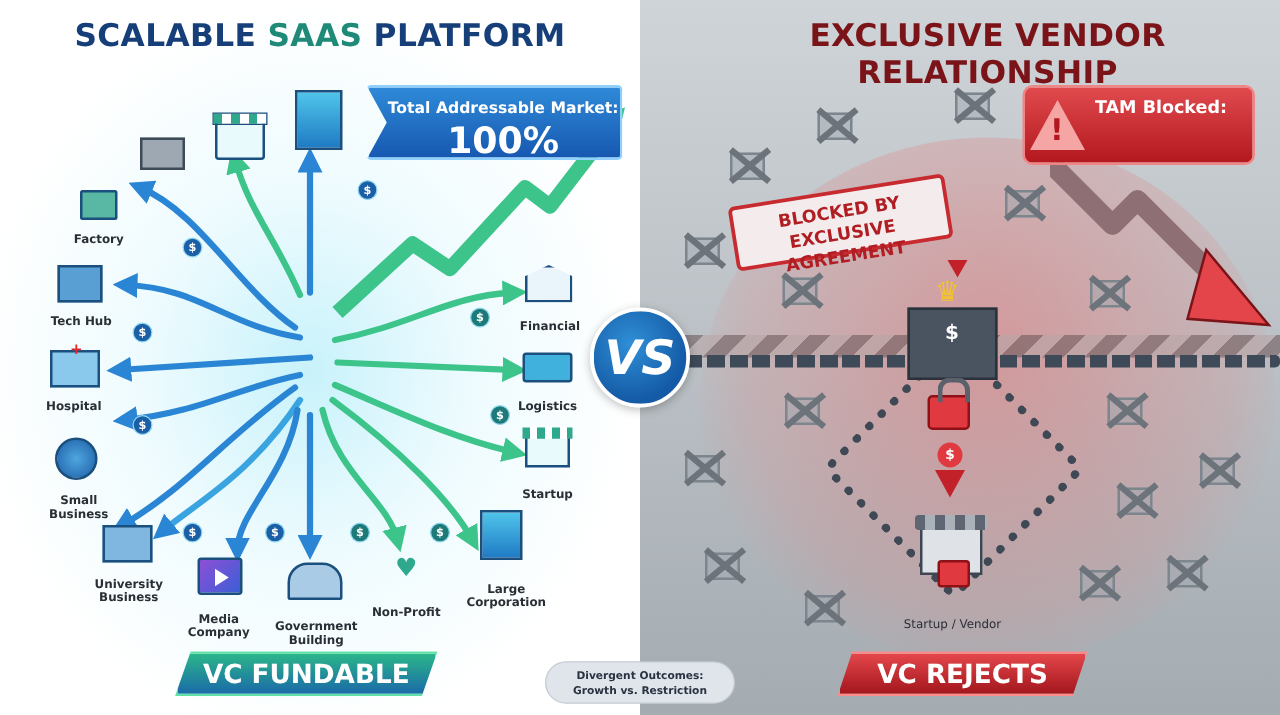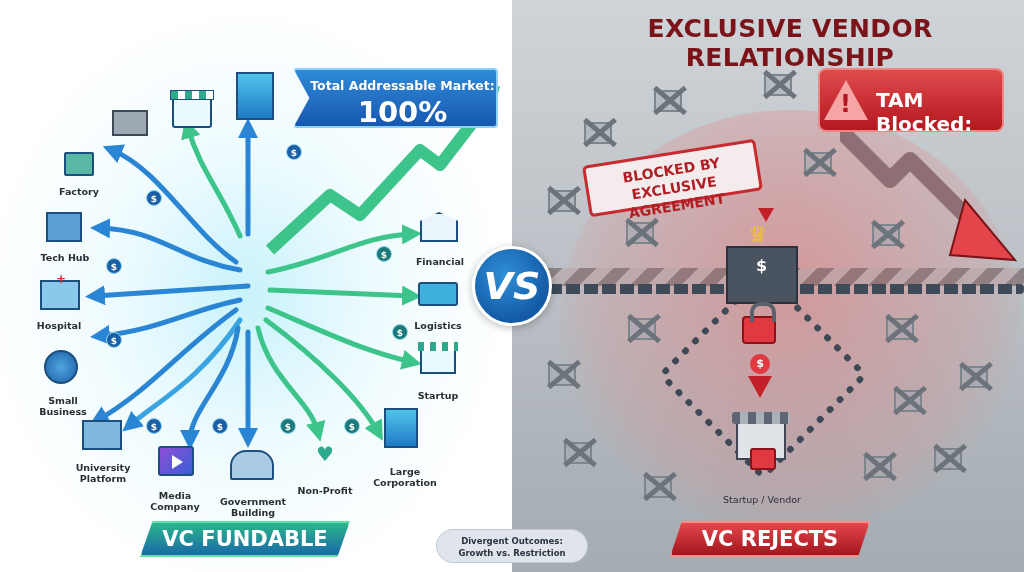--- a/index.html
+++ b/index.html
@@ -51,21 +51,21 @@
   .dome { position: absolute; left: 560px; top: 110px; width: 460px; height: 420px; border-radius: 50%;
     background: radial-gradient(ellipse at 50% 40%, rgba(230,120,120,0.55) 0%, rgba(220,140,140,0.25) 60%, rgba(200,200,205,0) 75%); }
   .stripe-bar { position: absolute; left: 512px; top: 268px; width: 512px; height: 18px;
     background: repeating-linear-gradient(135deg, #6e5a5c 0 12px, #b7a5a6 12px 24px); opacity: 0.6; }
   .chain-h { position: absolute; left: 512px; top: 284px; width: 512px; height: 10px;
     background: repeating-linear-gradient(90deg, #3e4a58 0 14px, transparent 14px 18px); border-radius: 4px; }
   .tam-red { position: absolute; left: 818px; top: 68px; width: 186px; height: 64px;
     background: linear-gradient(180deg, #e04a4d 0%, #b3181f 100%); border-radius: 8px; border: 2px solid #f08585; color: #fff; }
   .tam-red .warn { position: absolute; left: 4px; top: 10px; width: 0; height: 0; border-left: 22px solid transparent; border-right: 22px solid transparent; border-bottom: 40px solid #f6a5a5; }
   .tam-red .bang { position: absolute; left: 20px; top: 20px; font-size: 24px; font-weight: bold; color: #b3181f; }
-  .tam-red .t1 { position: absolute; left: 56px; top: 18px; font-size: 20px; font-weight: bold; }
+  .tam-red .t1 { position: absolute; left: 56px; top: 8px; font-size: 14px; font-weight: bold; }
   .tam-red .t2 { position: absolute; left: 56px; top: 22px; font-size: 26px; font-weight: bold; }
 
   .blocked-sign { position: absolute; left: 585px; top: 152px; width: 175px; height: 52px; background: #f4ecec;
     border: 3px solid #c72a2f; border-radius: 5px; transform: rotate(-9deg); color: #b01e24; font-weight: bold; font-size: 14px; text-align: center; line-height: 18px; padding-top: 6px; }
 
   .castle { position: absolute; left: 726px; top: 246px; width: 72px; height: 58px; background: #4a5360; border: 2px solid #2b323b; }
   .castle .dollar { position: absolute; left: 28px; top: 8px; color: #fff; font-weight: bold; font-size: 16px; }
   .crown { position: absolute; left: 748px; top: 222px; color: #f2c230; font-size: 22px; }
   .lock1 { position: absolute; left: 742px; top: 316px; width: 34px; height: 28px; background: #e0393f; border-radius: 4px; border: 2px solid #8d1116; }
   .lock1::before { content: ""; position: absolute; left: 6px; top: -16px; width: 18px; height: 16px; border: 4px solid #5a616b; border-bottom: none; border-radius: 10px 10px 0 0; }
@@ -85,20 +85,23 @@
 
   .down-arrow-big { position: absolute; left: 840px; top: 130px; width: 180px; height: 140px; }
 
   .coin { position: absolute; width: 16px; height: 16px; border-radius: 50%; background: #1b5fa6; color: #fff; font-size: 9px; font-weight: bold; text-align: center; line-height: 16px; border: 1px solid #8fd8f0; }
   .coin.g { background: #1d7a78; }
 </style>
 </head>
 <body>
 
 <div class="panel panel-left">
+  <div class="title title-left">
+    <span>SCALABLE </span><span class="accent">SAAS</span><span> PLATFORM</span>
+  </div>
 
   <svg class="abs" style="left:0;top:0" width="512" height="572">
     <defs>
       <marker id="ah" viewBox="0 0 10 10" refX="5" refY="5" markerWidth="4" markerHeight="4" orient="auto-start-reverse">
         <path d="M0,0 L10,5 L0,10 z" fill="#2a86d4"></path>
       </marker>
       <marker id="ahg" viewBox="0 0 10 10" refX="5" refY="5" markerWidth="4" markerHeight="4" orient="auto-start-reverse">
         <path d="M0,0 L10,5 L0,10 z" fill="#3cc48a"></path>
       </marker>
     </defs>
@@ -142,21 +145,21 @@
 
   <div class="abs" style="left:40px;top:280px;width:40px;height:30px;background:#8bc9ec;border:2px solid #1b4f7e;">
     <div style="position:absolute;left:14px;top:-10px;color:#e02a2a;font-weight:bold;font-size:12px;">+</div>
   </div>
   <div class="label" style="left:24px;top:320px;width:70px;">Hospital</div>
 
   <div class="abs" style="left:44px;top:350px;width:34px;height:34px;border-radius:50%;background:radial-gradient(circle,#4fa6de,#1d5ea8);border:2px solid #1b4f7e;"></div>
   <div class="label" style="left:28px;top:395px;width:70px;">Small Business</div>
 
   <div class="abs" style="left:82px;top:420px;width:40px;height:30px;background:#7fb7e0;border:2px solid #1b4f7e;"></div>
-  <div class="label" style="left:68px;top:462px;width:70px;">University Platform</div>
+  <div class="label" style="left:68px;top:462px;width:70px;">University Business</div>
 
   <div class="abs" style="left:158px;top:446px;width:36px;height:30px;background:linear-gradient(135deg,#8e4fd6,#3a5fd6);border:2px solid #1b4f7e;border-radius:3px;">
     <div style="position:absolute;left:12px;top:7px;width:0;height:0;border-top:7px solid transparent;border-bottom:7px solid transparent;border-left:11px solid #fff;"></div>
   </div>
   <div class="label" style="left:140px;top:490px;width:70px;">Media Company</div>
 
   <div class="abs" style="left:230px;top:450px;width:44px;height:30px;background:#a9cbe6;border:2px solid #1b4f7e;border-radius:16px 16px 2px 2px;"></div>
   <div class="label" style="left:218px;top:496px;width:70px;">Government Building</div>
 
   <div class="abs" style="left:306px;top:440px;width:36px;height:32px;">

